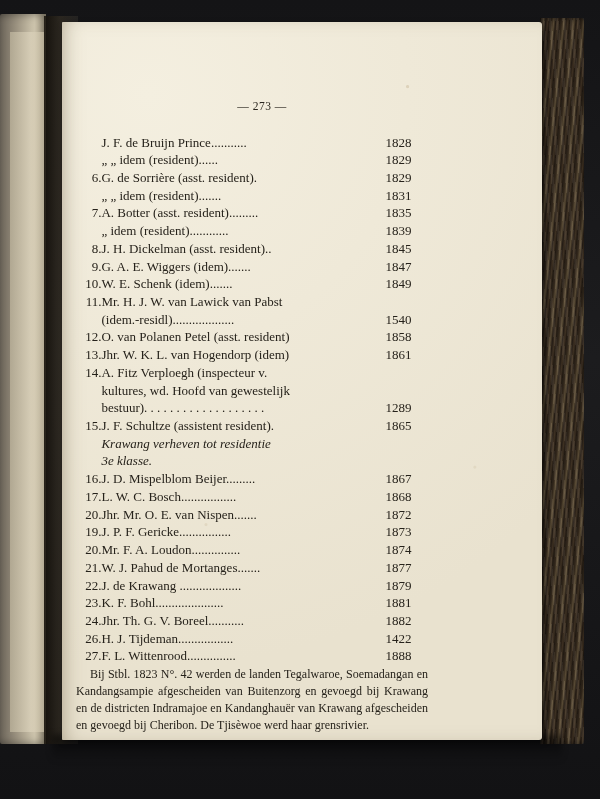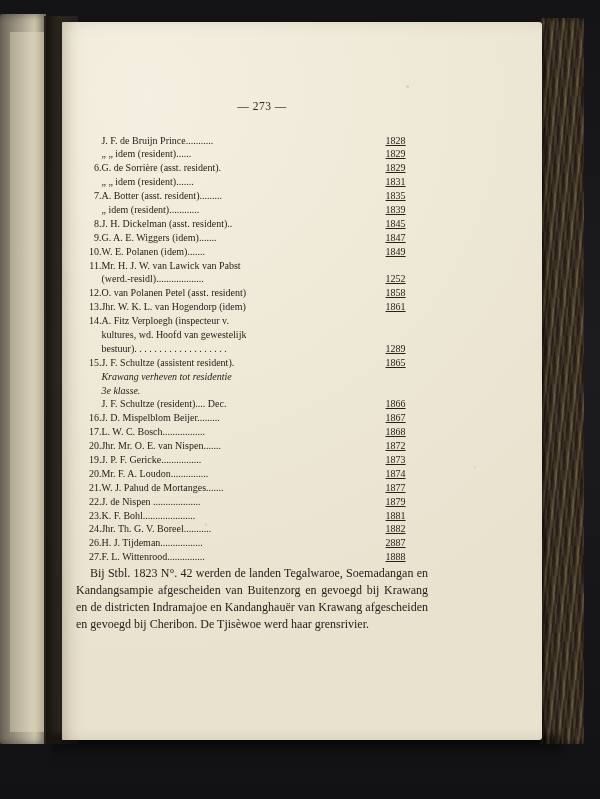--- a/index.html
+++ b/index.html
@@ -132,21 +132,21 @@
     font-size: 11.5px;
     letter-spacing: .5px;
     margin-bottom: 22px;
     color: #2a261e;
   }
 
   table.entries {
     border-collapse: collapse;
     width: 352px;
     margin-left: 14px;
-    font-size: 10px;
+    font-size: 13px;
     line-height: 1.28;
   }
   table.entries td {
     padding: 0.55px 0;
     vertical-align: baseline;
     color: #26221b;
   }
   td.num {
     width: 24px;
     text-align: right;
@@ -156,21 +156,20 @@
   td.name {
     width: 268px;
     white-space: nowrap;
     overflow: hidden;
   }
   td.year {
     width: 40px;
     text-align: left;
     padding-left: 6px;
     white-space: nowrap;
-    text-decoration: underline;
   }
   .ital { font-style: italic; margin-left: 8px; }
 
   .notes-head {
     text-align: center;
     font-style: italic;
     font-size: 9.6px;
     letter-spacing: 1.2px;
     margin: 9px 0 4px 0;
   }
@@ -241,32 +240,32 @@
             <td class="name">J. H. Dickelman (asst. resident)..</td>
             <td class="year">1845</td>
           </tr>
           <tr>
             <td class="num">9.</td>
             <td class="name">G. A. E. Wiggers  (idem).......</td>
             <td class="year">1847</td>
           </tr>
           <tr>
             <td class="num">10.</td>
-            <td class="name">W. E. Polanen        (idem).......</td>
+            <td class="name">W. E. Schenk        (idem).......</td>
             <td class="year">1849</td>
           </tr>
           <tr>
             <td class="num">11.</td>
             <td class="name">Mr. H. J. W. van Lawick van Pabst</td>
             <td class="year"></td>
           </tr>
           <tr>
             <td class="num"></td>
-            <td class="name">(werd.-residl)...................</td>
-            <td class="year">1252</td>
+            <td class="name">(idem.-residl)...................</td>
+            <td class="year">1540</td>
           </tr>
           <tr>
             <td class="num">12.</td>
             <td class="name">O. van Polanen Petel (asst. resident)</td>
             <td class="year">1858</td>
           </tr>
           <tr>
             <td class="num">13.</td>
             <td class="name">Jhr. W. K. L. van Hogendorp (idem)</td>
             <td class="year">1861</td>
@@ -295,25 +294,20 @@
             <td class="num"></td>
             <td class="name ital">Krawang  verheven  tot  residentie</td>
             <td class="year"></td>
           </tr>
           <tr>
             <td class="num"></td>
             <td class="name ital">3e klasse.</td>
             <td class="year"></td>
           </tr>
           <tr>
-            <td class="num"></td>
-            <td class="name">J. F. Schultze (resident).... Dec.</td>
-            <td class="year">1866</td>
-          </tr>
-          <tr>
             <td class="num">16.</td>
             <td class="name">J. D. Mispelblom Beijer.........</td>
             <td class="year">1867</td>
           </tr>
           <tr>
             <td class="num">17.</td>
             <td class="name">L. W. C. Bosch.................</td>
             <td class="year">1868</td>
           </tr>
           <tr>
@@ -331,37 +325,37 @@
             <td class="name">Mr. F. A. Loudon...............</td>
             <td class="year">1874</td>
           </tr>
           <tr>
             <td class="num">21.</td>
             <td class="name">W. J. Pahud de Mortanges.......</td>
             <td class="year">1877</td>
           </tr>
           <tr>
             <td class="num">22.</td>
-            <td class="name">J. de Nispen ...................</td>
+            <td class="name">J. de Krawang ...................</td>
             <td class="year">1879</td>
           </tr>
           <tr>
             <td class="num">23.</td>
             <td class="name">K. F. Bohl.....................</td>
             <td class="year">1881</td>
           </tr>
           <tr>
             <td class="num">24.</td>
             <td class="name">Jhr. Th. G. V. Boreel...........</td>
             <td class="year">1882</td>
           </tr>
           <tr>
             <td class="num">26.</td>
             <td class="name">H. J. Tijdeman.................</td>
-            <td class="year">2887</td>
+            <td class="year">1422</td>
           </tr>
           <tr>
             <td class="num">27.</td>
             <td class="name">F. L. Wittenrood...............</td>
             <td class="year">1888</td>
           </tr>
         </tbody>
     </table>
 
     <div class="notes-body">Bij Stbl. 1823 N°. 42 werden de landen Tegalwaroe, Soemadangan en Kandangsampie afgescheiden van Buitenzorg en gevoegd bij Krawang en de districten Indramajoe en Kandanghauër van Krawang afgescheiden en gevoegd bij Cheribon. De Tjisèwoe werd haar grensrivier.</div>

